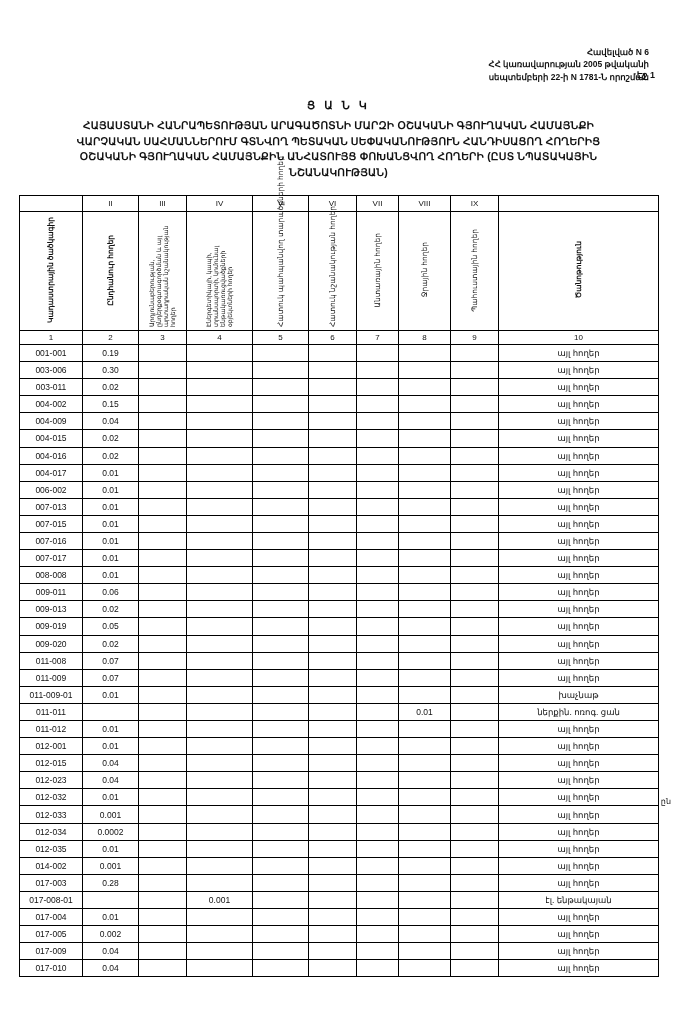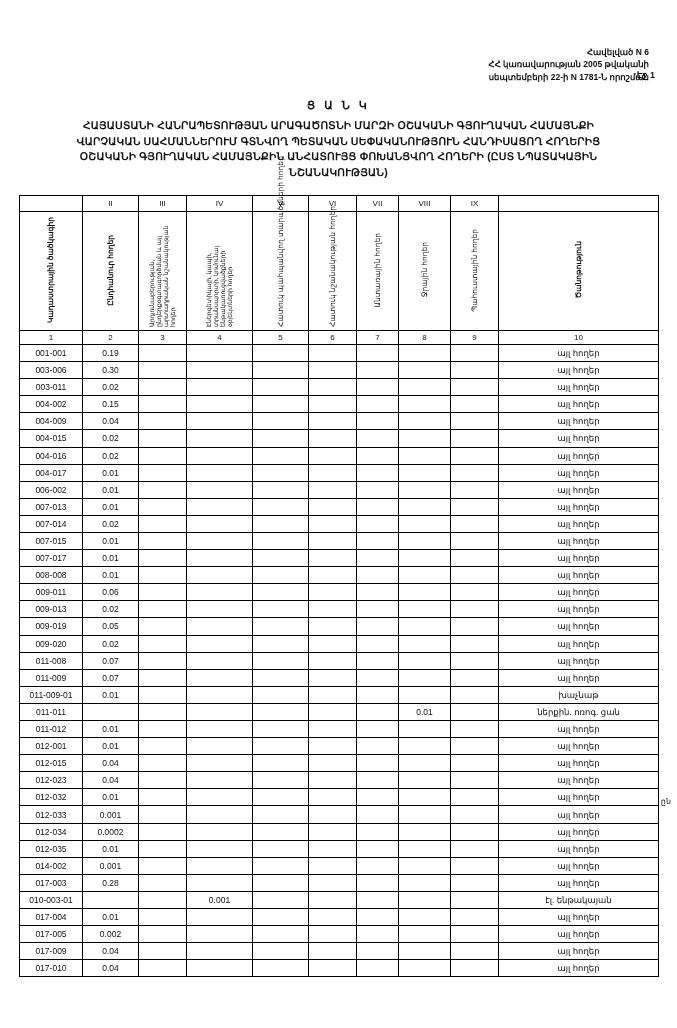--- a/index.html
+++ b/index.html
@@ -319,33 +319,33 @@
           <td class="val"></td>
           <td class="val"></td>
           <td class="val"></td>
           <td class="val"></td>
           <td class="val"></td>
           <td class="val"></td>
           <td class="val"></td>
           <td class="other">այլ հողեր</td>
         </tr>
         <tr>
-          <td class="code">007-014</td>
-          <td class="val">0.02</td>
-          <td class="val"></td>
-          <td class="val"></td>
-          <td class="val"></td>
-          <td class="val"></td>
-          <td class="val"></td>
-          <td class="val"></td>
-          <td class="val"></td>
-          <td class="other">այլ հողեր</td>
-        </tr>
-        <tr>
           <td class="code">007-015</td>
+          <td class="val">0.01</td>
+          <td class="val"></td>
+          <td class="val"></td>
+          <td class="val"></td>
+          <td class="val"></td>
+          <td class="val"></td>
+          <td class="val"></td>
+          <td class="val"></td>
+          <td class="other">այլ հողեր</td>
+        </tr>
+        <tr>
+          <td class="code">007-016</td>
           <td class="val">0.01</td>
           <td class="val"></td>
           <td class="val"></td>
           <td class="val"></td>
           <td class="val"></td>
           <td class="val"></td>
           <td class="val"></td>
           <td class="val"></td>
           <td class="other">այլ հողեր</td>
         </tr>
@@ -583,21 +583,21 @@
           <td class="val"></td>
           <td class="val"></td>
           <td class="val"></td>
           <td class="val"></td>
           <td class="val"></td>
           <td class="val"></td>
           <td class="val"></td>
           <td class="other">այլ հողեր</td>
         </tr>
         <tr>
-          <td class="code">010-003-01</td>
+          <td class="code">017-008-01</td>
           <td class="val"></td>
           <td class="val"></td>
           <td class="val">0.001</td>
           <td class="val"></td>
           <td class="val"></td>
           <td class="val"></td>
           <td class="val"></td>
           <td class="val"></td>
           <td class="other">էլ. ենթակայան</td>
         </tr>

